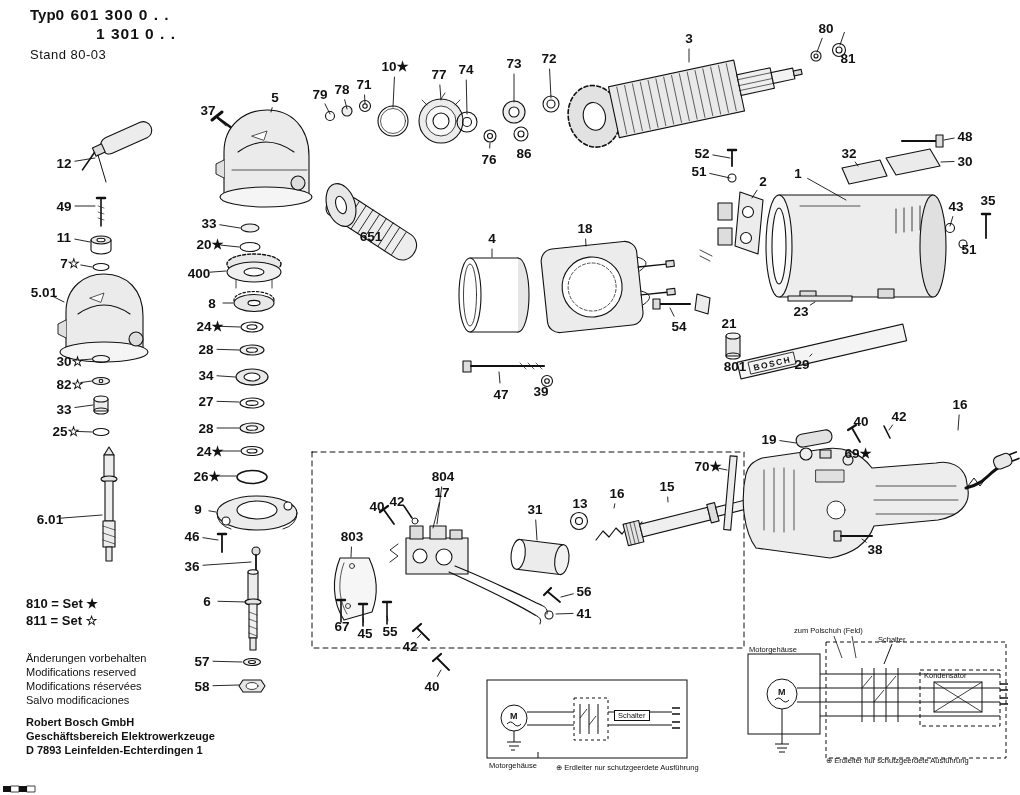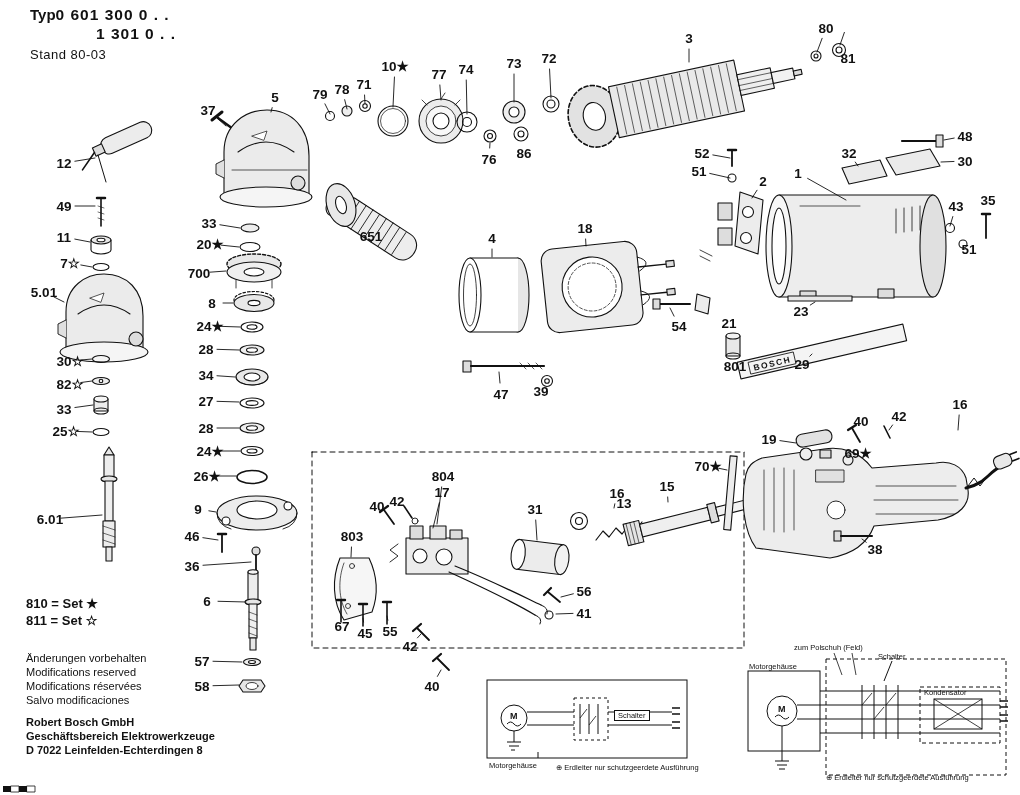--- a/index.html
+++ b/index.html
@@ -507,21 +507,21 @@
       <div class="callout" style="left: 956px; top: 206px;">43</div>
       <div class="callout" style="left: 988px; top: 200px;">35</div>
       <div class="callout" style="left: 969px; top: 249px;">51</div>
       <div class="callout" style="left: 64px; top: 163px;">12</div>
       <div class="callout" style="left: 64px; top: 206px;">49</div>
       <div class="callout" style="left: 64px; top: 237px;">11</div>
       <div class="callout" style="left: 70px; top: 263px;">7☆</div>
       <div class="callout" style="left: 44px; top: 292px;">5.01</div>
       <div class="callout" style="left: 209px; top: 223px;">33</div>
       <div class="callout" style="left: 210px; top: 244px;">20★</div>
-      <div class="callout" style="left: 199px; top: 273px;">700</div>
+      <div class="callout" style="left: 199px; top: 273px;">400</div>
       <div class="callout" style="left: 212px; top: 303px;">8</div>
       <div class="callout" style="left: 210px; top: 326px;">24★</div>
       <div class="callout" style="left: 206px; top: 349px;">28</div>
       <div class="callout" style="left: 206px; top: 375px;">34</div>
       <div class="callout" style="left: 206px; top: 401px;">27</div>
       <div class="callout" style="left: 206px; top: 428px;">28</div>
       <div class="callout" style="left: 210px; top: 451px;">24★</div>
       <div class="callout" style="left: 207px; top: 476px;">26★</div>
       <div class="callout" style="left: 70px; top: 361px;">30☆</div>
       <div class="callout" style="left: 70px; top: 384px;">82☆</div>
@@ -546,21 +546,21 @@
       <div class="callout" style="left: 541px; top: 391px;">39</div>
       <div class="callout" style="left: 769px; top: 439px;">19</div>
       <div class="callout" style="left: 861px; top: 421px;">40</div>
       <div class="callout" style="left: 899px; top: 416px;">42</div>
       <div class="callout" style="left: 858px; top: 453px;">69★</div>
       <div class="callout" style="left: 960px; top: 404px;">16</div>
       <div class="callout" style="left: 708px; top: 466px;">70★</div>
       <div class="callout" style="left: 443px; top: 476px;">804</div>
       <div class="callout" style="left: 442px; top: 492px;">17</div>
       <div class="callout" style="left: 535px; top: 509px;">31</div>
-      <div class="callout" style="left: 580px; top: 503px; margin-left: 44px;">13</div>
+      <div class="callout" style="left: 580px; top: 503px;">13</div>
       <div class="callout" style="left: 617px; top: 493px;">16</div>
       <div class="callout" style="left: 667px; top: 486px;">15</div>
       <div class="callout" style="left: 875px; top: 549px;">38</div>
       <div class="callout" style="left: 352px; top: 536px;">803</div>
       <div class="callout" style="left: 377px; top: 506px;">40</div>
       <div class="callout" style="left: 397px; top: 501px;">42</div>
       <div class="callout" style="left: 342px; top: 626px;">67</div>
       <div class="callout" style="left: 365px; top: 633px;">45</div>
       <div class="callout" style="left: 390px; top: 631px;">55</div>
       <div class="callout" style="left: 584px; top: 591px;">56</div>
@@ -589,21 +589,21 @@
   <div class="footer">
     <div class="notes">
       <div>Änderungen vorbehalten</div>
       <div>Modifications reserved</div>
       <div>Modifications réservées</div>
       <div>Salvo modificaciones</div>
     </div>
     <div class="co">
       <div>Robert Bosch GmbH</div>
       <div>Geschäftsbereich Elektrowerkzeuge</div>
-      <div>D 7022 Leinfelden-Echterdingen 8</div>
+      <div>D 7893 Leinfelden-Echterdingen 1</div>
     </div>
   </div>
 
   <div class="wiring" style="left:486px;top:678px;width:270px;height:100px">
     <svg width="204" height="82" viewBox="0 0 204 82">
       <g fill="none" stroke="#111" stroke-width="1">
         <rect x="1" y="2" width="200" height="78"></rect>
         <circle cx="28" cy="40" r="13"></circle>
         <path d="M21,46 q3.5,-4 7,0 q3.5,4 7,0"></path>
         <path d="M41,34 H88 M41,47 H88"></path>
@@ -615,21 +615,21 @@
         <path d="M28,53 V64 M21,64 h14 M23,68 h10 M25,72 h4"></path>
         <path d="M52,80 v-6"></path>
       </g>
     </svg>
     <div class="mlbl" style="left:24px;top:33px">M</div>
     <div class="schalter-box" style="left:128px;top:32px">Schalter</div>
     <div class="lbl" style="left:3px;top:83px">Motorgehäuse</div>
     <div class="lbl" style="left:70px;top:85px">⊕ Erdleiter nur schutzgeerdete Ausführung</div>
   </div>
 
-  <div class="wiring" style="left:742px;top:641px;width:278px;height:152px">
+  <div class="wiring" style="left:742px;top:624px;width:278px;height:152px">
     <svg width="278" height="152" viewBox="0 0 278 152">
       <g fill="none" stroke="#111" stroke-width="1">
         <rect x="6" y="30" width="72" height="80"></rect>
         <circle cx="40" cy="70" r="15"></circle>
         <path d="M33,76 q3.5,-4 7,0 q3.5,4 7,0"></path>
         <rect x="84" y="18" width="180" height="116" stroke-dasharray="4 3"></rect>
         <path d="M55,64 H258 M55,78 H258 M78,50 H258 M78,92 H258"></path>
         <path d="M120,44 V98 M132,44 V98 M144,44 V98 M156,44 V98"></path>
         <path d="M120,64 l10,-12 M132,78 l10,-12 M144,64 l10,-12" stroke-width="0.8"></path>
         <line x1="150" y1="20" x2="142" y2="40"></line>

